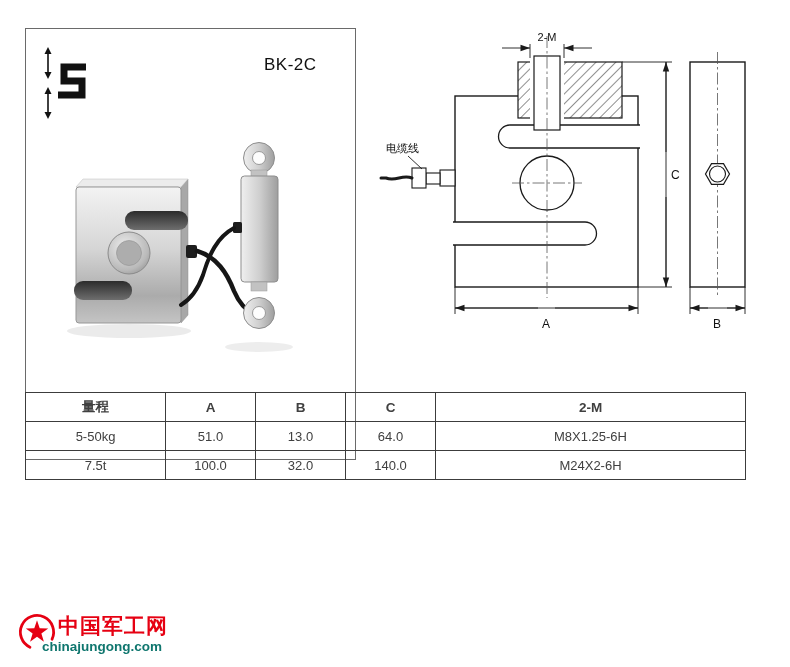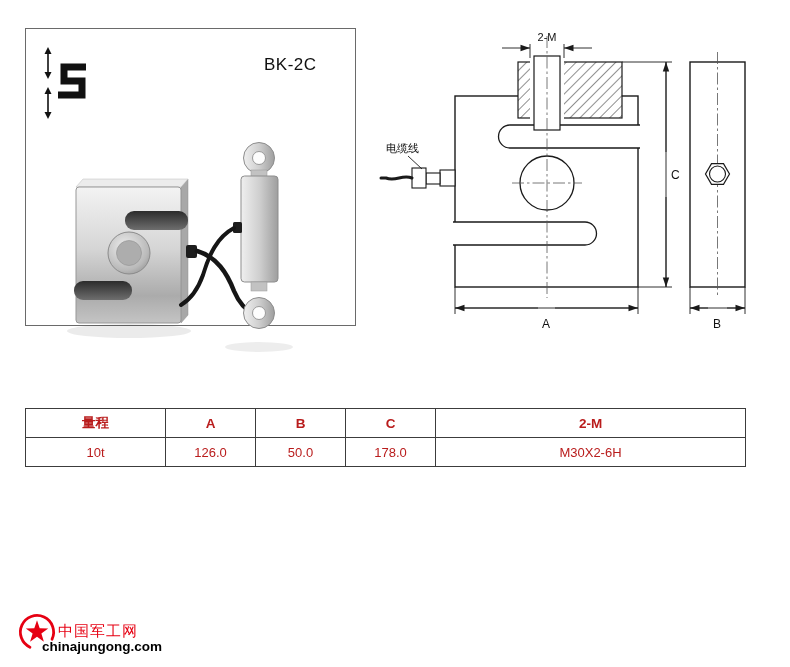--- a/index.html
+++ b/index.html
@@ -3,44 +3,44 @@
 <meta charset="utf-8">
 <style>
   * { margin:0; padding:0; box-sizing:border-box; }
   html,body { background:#ffffff; }
   .page {
     position:relative; width:790px; height:667px; background:#fff;
     font-family:"Liberation Sans", sans-serif; overflow:hidden; color:#111;
   }
   
   .photo-box {
-    position:absolute; left:25px; top:28px; width:331px; height:298px;
+    position:absolute; left:25px; top:28px; width:331px; height:432px;
     border:1px solid #6a6a6a; background:#fff;
   }
   .model-label {
     position:absolute; left:238px; top:26px; font-size:17px; letter-spacing:.5px; color:#101010;
   }
   .logo-icon { position:absolute; left:12px; top:16px; }
   .photos-svg { position:absolute; left:15px; top:96px; }
   
   .drawing-svg { position:absolute; left:378px; top:32px; }
   
   .spec-table {
-    position:absolute; left:25px; top:408px; width:720px;
-    border-collapse:collapse; table-layout:fixed; font-size:13px; color:#b91c1c;
+    position:absolute; left:25px; top:392px; width:720px;
+    border-collapse:collapse; table-layout:fixed; font-size:13px; color:#404040;
   }
   .spec-table th, .spec-table td {
     border:1px solid #3c3c3c; height:29px; text-align:center; vertical-align:middle; padding:0;
   }
   .spec-table th { font-weight:bold; font-size:13.5px; }
   
   .watermark { position:absolute; left:16px; top:606px; width:230px; height:60px; }
   .wm-star { position:absolute; left:0; top:4px; }
-  .wm-name { position:absolute; left:42px; top:16px; font-size:15px; font-weight:normal; letter-spacing:1px; white-space:nowrap; }
-  .wm-url  { position:absolute; left:26px; top:33px; font-size:13.5px; font-weight:bold; color:#000000; white-space:nowrap; }
+  .wm-name { position:absolute; left:42px; top:6px; font-size:21px; font-weight:bold; letter-spacing:1px; white-space:nowrap; }
+  .wm-url  { position:absolute; left:26px; top:33px; font-size:13.5px; font-weight:bold; color:#0f766e; white-space:nowrap; }
   svg text { font-family:"Liberation Sans", sans-serif; }
 </style>
 </head>
 <body>
 
 <div class="page">
 
   <div class="photo-box">
     <div class="model-label">BK-2C</div>
 
@@ -189,25 +189,32 @@
       <tr>
         <th>量程</th>
         <th>A</th>
         <th>B</th>
         <th>C</th>
         <th>2-M</th>
       </tr>
     </thead>
     <tbody>
         <tr>
-          <td>10t</td>
-          <td>126.0</td>
-          <td>50.0</td>
-          <td>178.0</td>
-          <td>M30X2-6H</td>
+          <td>5-50kg</td>
+          <td>51.0</td>
+          <td>13.0</td>
+          <td>64.0</td>
+          <td>M8X1.25-6H</td>
+        </tr>
+        <tr>
+          <td>7.5t</td>
+          <td>100.0</td>
+          <td>32.0</td>
+          <td>140.0</td>
+          <td>M24X2-6H</td>
         </tr>
       </tbody>
   </table>
 
   <div class="watermark">
     <svg class="wm-star" width="42" height="46" viewBox="0 0 48 48">
       <circle cx="24" cy="23" r="19" fill="none" class="brand-stroke" stroke="#e60012" stroke-width="3.2" stroke-dasharray="89 31" stroke-linecap="round" transform="rotate(115 24 23)"></circle>
       <polygon class="brand-fill" fill="#e60012" points="24,9.5 27.1,18.7 36.8,18.8 29.0,24.6 31.9,33.9 24,28.3 16.1,33.9 19.0,24.6 11.2,18.8 20.9,18.7"></polygon>
     </svg>
     <div class="wm-name brand-red" style="color: rgb(230, 0, 18);">中国军工网</div>

